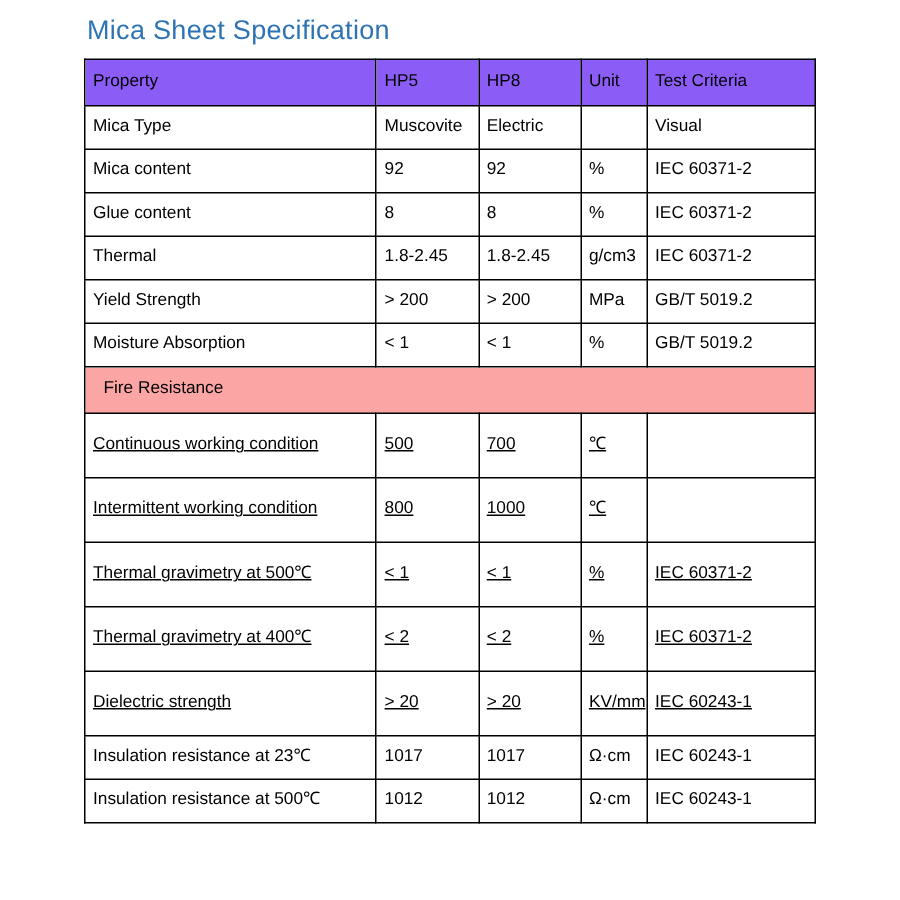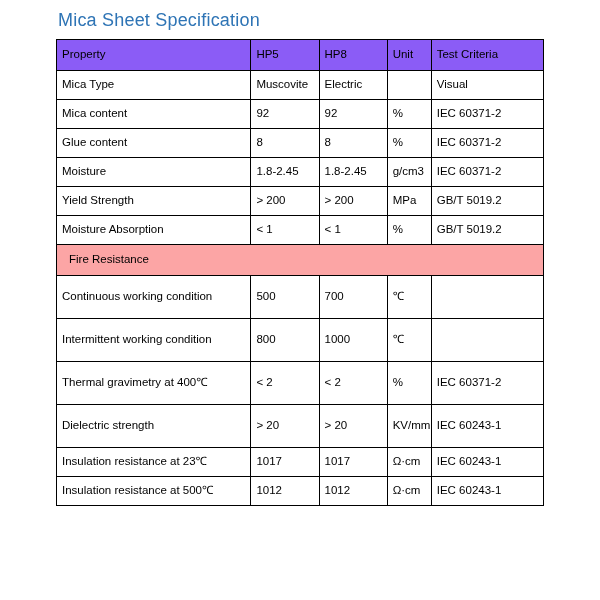--- a/index.html
+++ b/index.html
@@ -46,20 +46,21 @@
   }
   tr.header-row td {
     background: #8b5cf6;
     height: 24px;
   }
   tr.data-row td {
     height: 22px;
   }
   tr.tall-row td {
     height: 36px;
+    text-decoration: underline;
   }
   tr.section-row td {
     background: #fca5a5;
     height: 24px;
     padding-left: 12px;
   }
   .col-prop { width: 194px; }
   .col-hp5  { width: 68px; }
   .col-hp8  { width: 68px; }
   .col-unit { width: 44px; }
@@ -104,21 +105,21 @@
           <td>IEC 60371-2</td>
         </tr>
         <tr class="data-row">
           <td>Glue content</td>
           <td>8</td>
           <td>8</td>
           <td>%</td>
           <td>IEC 60371-2</td>
         </tr>
         <tr class="data-row">
-          <td>Moisture</td>
+          <td>Thermal</td>
           <td>1.8-2.45</td>
           <td>1.8-2.45</td>
           <td>g/cm3</td>
           <td>IEC 60371-2</td>
         </tr>
         <tr class="data-row">
           <td>Yield Strength</td>
           <td>&gt; 200</td>
           <td>&gt; 200</td>
           <td>MPa</td>
@@ -142,20 +143,27 @@
           <td></td>
         </tr>
         <tr class="tall-row">
           <td>Intermittent working condition</td>
           <td>800</td>
           <td>1000</td>
           <td>℃</td>
           <td></td>
         </tr>
         <tr class="tall-row">
+          <td>Thermal gravimetry at 500℃</td>
+          <td>&lt; 1</td>
+          <td>&lt; 1</td>
+          <td>%</td>
+          <td>IEC 60371-2</td>
+        </tr>
+        <tr class="tall-row">
           <td>Thermal gravimetry at 400℃</td>
           <td>&lt; 2</td>
           <td>&lt; 2</td>
           <td>%</td>
           <td>IEC 60371-2</td>
         </tr>
         <tr class="tall-row">
           <td>Dielectric strength</td>
           <td>&gt; 20</td>
           <td>&gt; 20</td>

